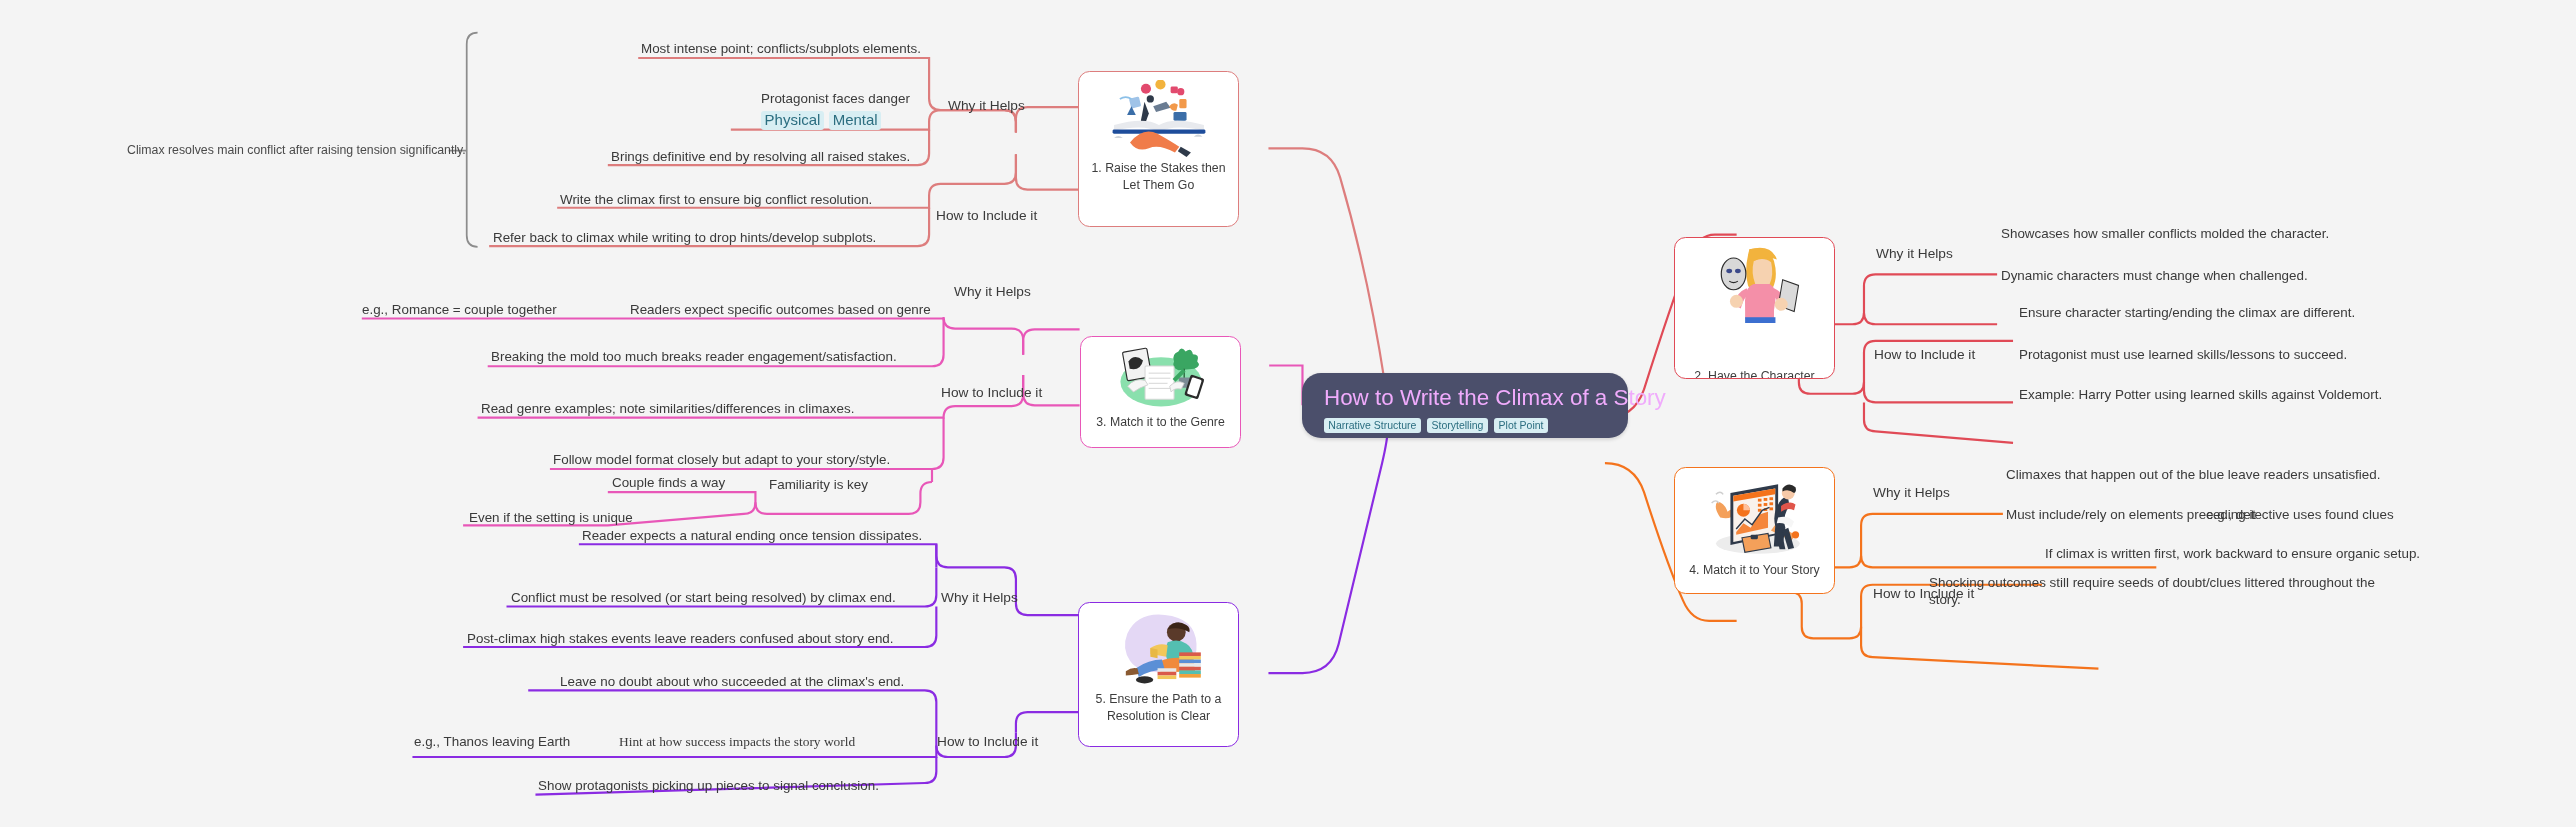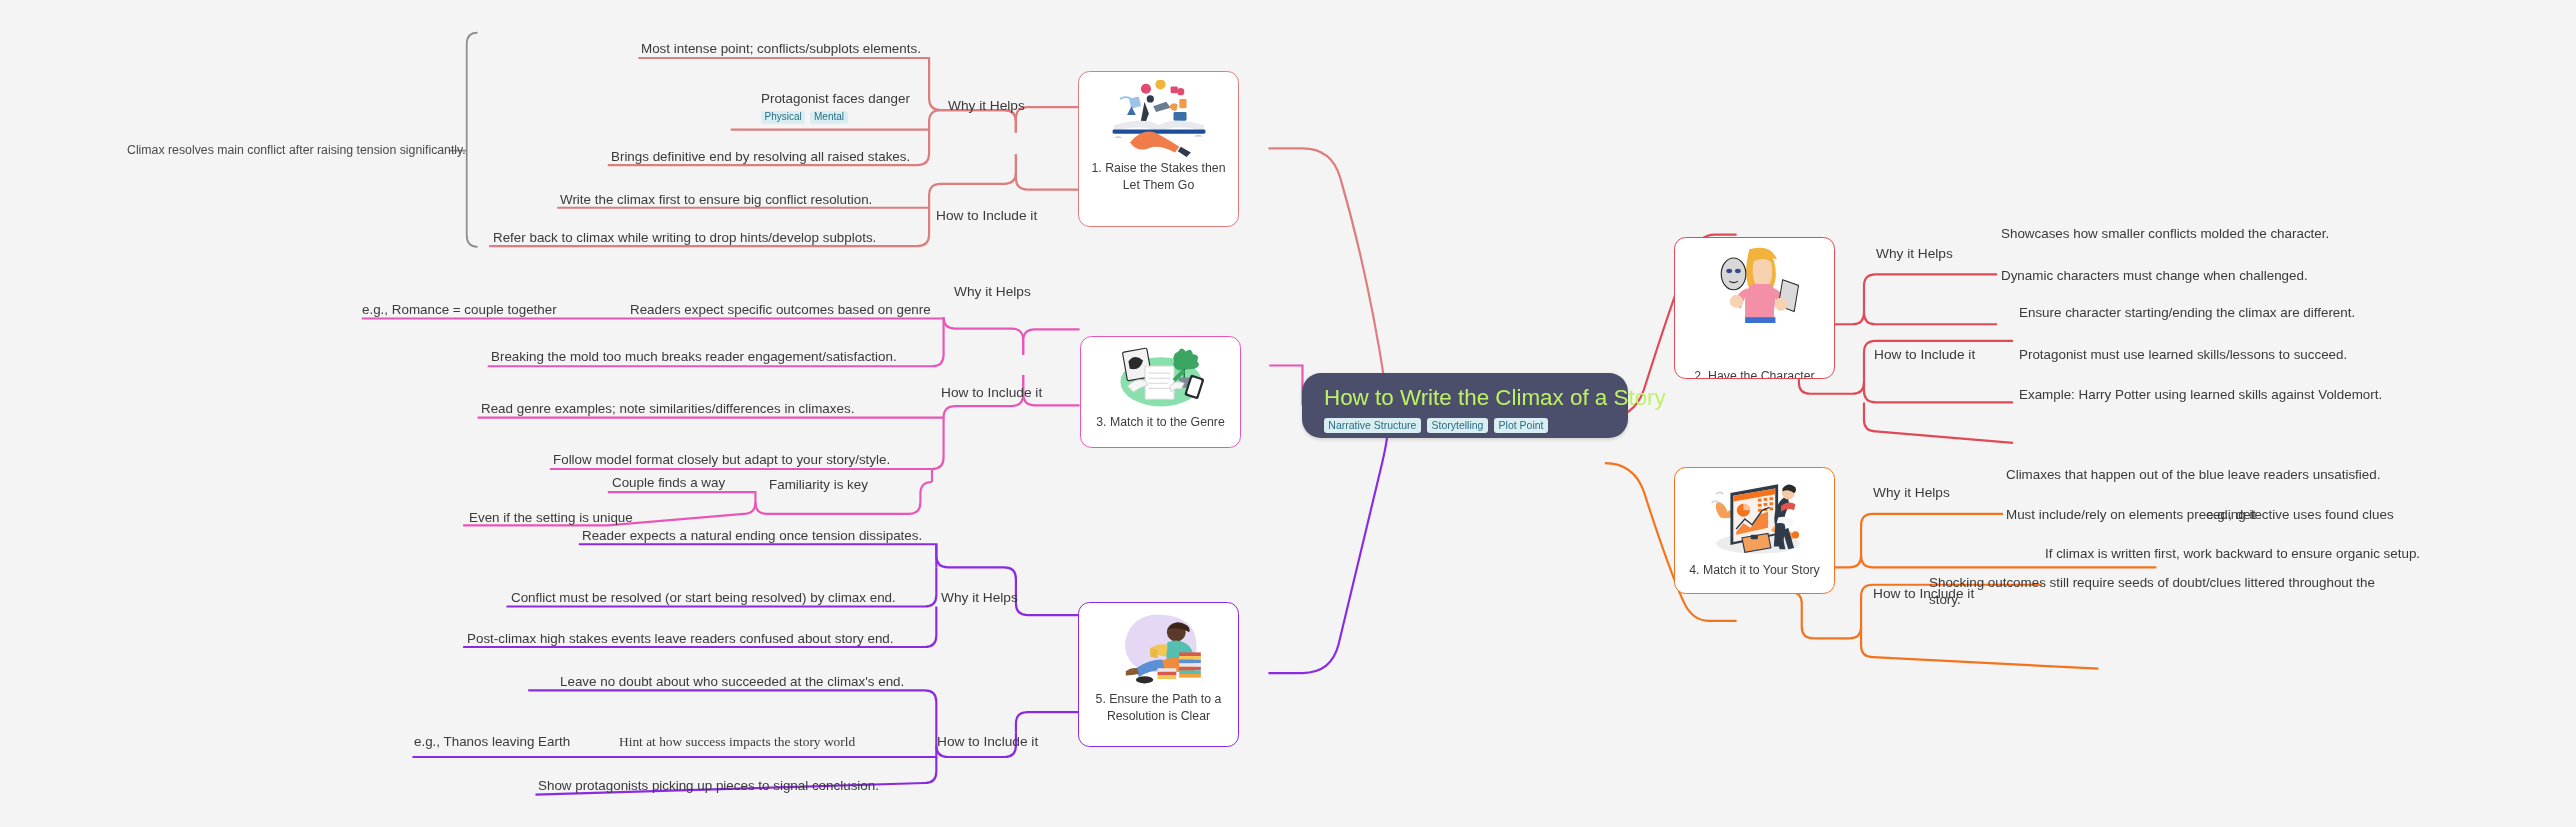--- a/index.html
+++ b/index.html
@@ -18,21 +18,21 @@
   .center-node{
     position:absolute;
     background:#4b4f6b;
     border-radius:19px;
     padding:13px 22px 11.6px 22px;
     box-sizing:border-box;
     display:flex;flex-direction:column;align-items:flex-start;gap:7.2px;
     box-shadow:0 1.4px 3.6px rgba(0,0,0,.13);
   }
   .center-title{
-    color:#bef264;font-size:22.4px;line-height:1.1;white-space:nowrap;font-weight:400;
+    color:#f0abfc;font-size:22.4px;line-height:1.1;white-space:nowrap;font-weight:400;
   }
   .center-tags{display:flex;gap:6.5px;}
   .tag{
     background:#d8eef3;color:#2c6e80;border-radius:2.9px;
     font-size:10.5px;padding:1.4px 4.3px 2.2px 4.3px;white-space:nowrap;line-height:1.15;
   }
 
   
   .card{
     position:absolute;
@@ -58,21 +58,21 @@
     color:#3a3a3a;
     white-space:nowrap;
     box-sizing:border-box;
   }
   .leaf.wrap{white-space:normal;}
   .cat{
     position:absolute;
     font-size:13.7px;color:#3a3a3a;white-space:nowrap;
   }
   .subtle-tags{display:flex;gap:5px;margin-top:2.9px;}
-  .subtle-tags .tag{font-size:10px;padding:0.7px 3.6px 1.4px 3.6px;}
+  .subtle-tags .tag{font-size:15px;padding:0.7px 3.6px 1.4px 3.6px;}
   .note{
     position:absolute;font-size:12.3px;color:#4a4a4a;white-space:nowrap;
   }
 </style>
 </head>
 <body>
 
 <div id="stage">
 
   <svg id="wires" viewBox="0 0 3560 1144">

